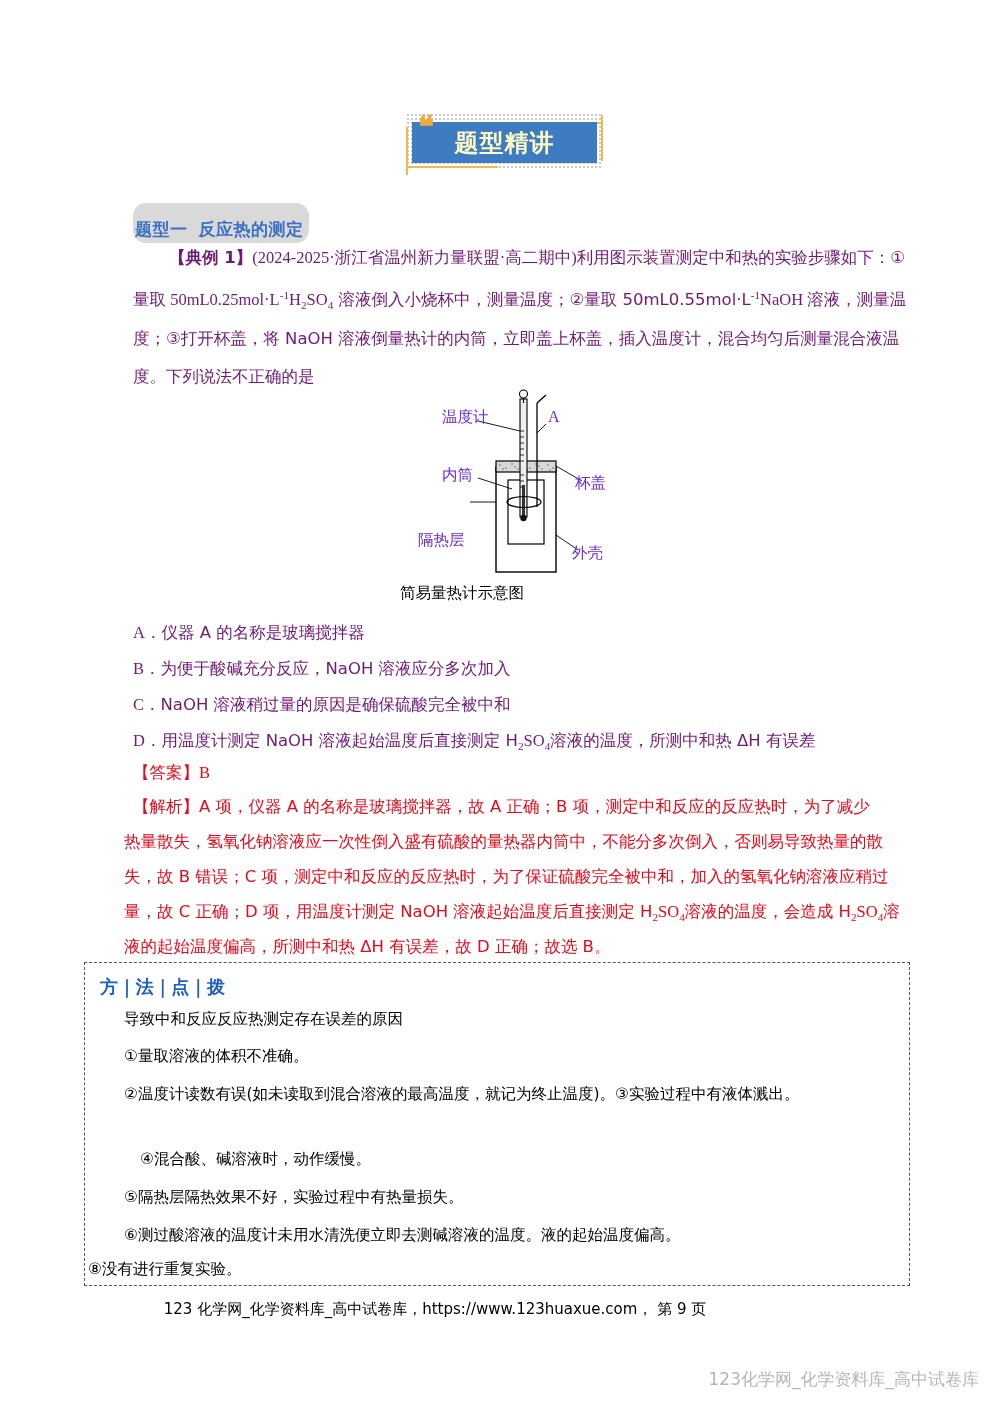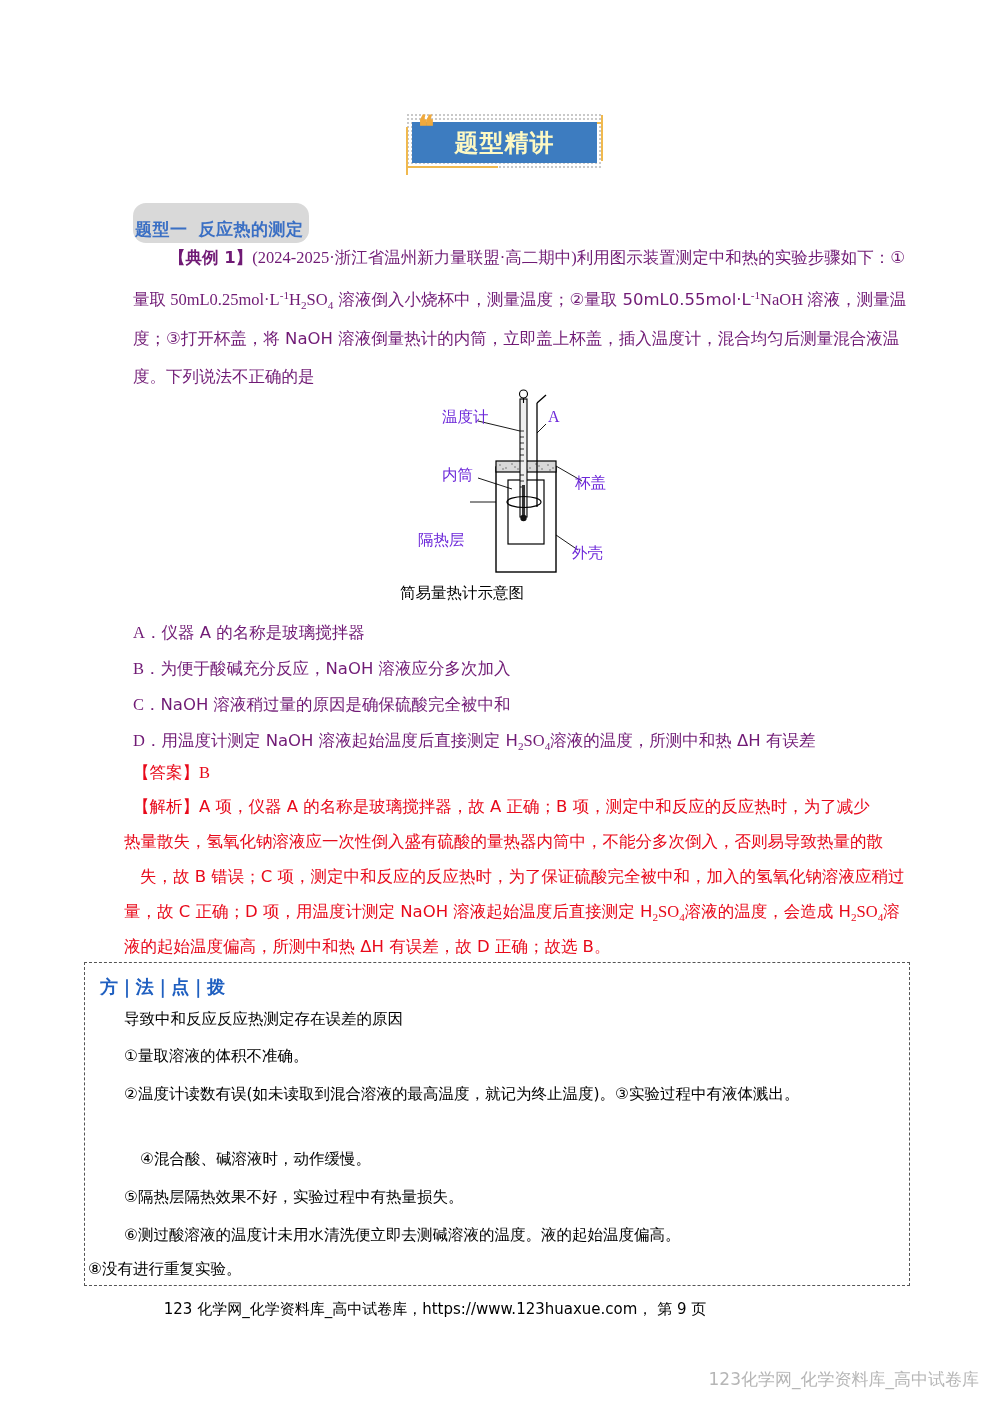--- a/index.html
+++ b/index.html
@@ -315,21 +315,21 @@
 
   <div class="para" style="left:133px; top:697px;"><span>C．</span><span class="cn">NaOH 溶液稍过量的原因是确保硫酸完全被中和</span></div>
 
   <div class="para" style="left:133px; top:733px;"><span>D．</span><span class="cn">用温度计测定 NaOH 溶液起始温度后直接测定 H</span><sub>2</sub><span>SO</span><sub>4</sub><span class="cn">溶液的温度，所测中和热 ΔH 有误差</span></div>
 
   <div class="para red" style="left:133px; top:765px;"><span class="cn">【答案】</span><span>B</span></div>
 
   <div class="para red" style="left:133px; top:799px;"><span class="cn">【解析】</span><span class="cn">A 项，仪器 A 的名称是玻璃搅拌器，故 A 正确；B 项，测定中和反应的反应热时，为了减少</span></div>
 
   <div class="para red cn" style="left:124px; top:834px;">热量散失，氢氧化钠溶液应一次性倒入盛有硫酸的量热器内筒中，不能分多次倒入，否则易导致热量的散</div>
-  <div class="para red cn" style="left:124px; top:869px;margin-left:16px;">失，故 B 错误；C 项，测定中和反应的反应热时，为了保证硫酸完全被中和，加入的氢氧化钠溶液应稍过</div>
+  <div class="para red cn" style="left:124px; top:869px;">失，故 B 错误；C 项，测定中和反应的反应热时，为了保证硫酸完全被中和，加入的氢氧化钠溶液应稍过</div>
 
   <div class="para red" style="left:124px; top:904px;"><span class="cn">量，故 C 正确；D 项，用温度计测定 NaOH 溶液起始温度后直接测定 H</span><sub>2</sub><span>SO</span><sub>4</sub><span class="cn">溶液的温度，会造成 H</span><sub>2</sub><span>SO</span><sub>4</sub><span class="cn">溶</span></div>
 
   <div class="para red cn" style="left:124px; top:939px;">液的起始温度偏高，所测中和热 ΔH 有误差，故 D 正确；故选 B。</div>
 
   <div class="tips-box"></div>
   <div class="tips-title">方｜法｜点｜拨</div>
 
   <div class="tips-line" style="left:124px; top:1012px;">导致中和反应反应热测定存在误差的原因</div>
   <div class="tips-line" style="left:124px; top:1049px;">①量取溶液的体积不准确。</div>

